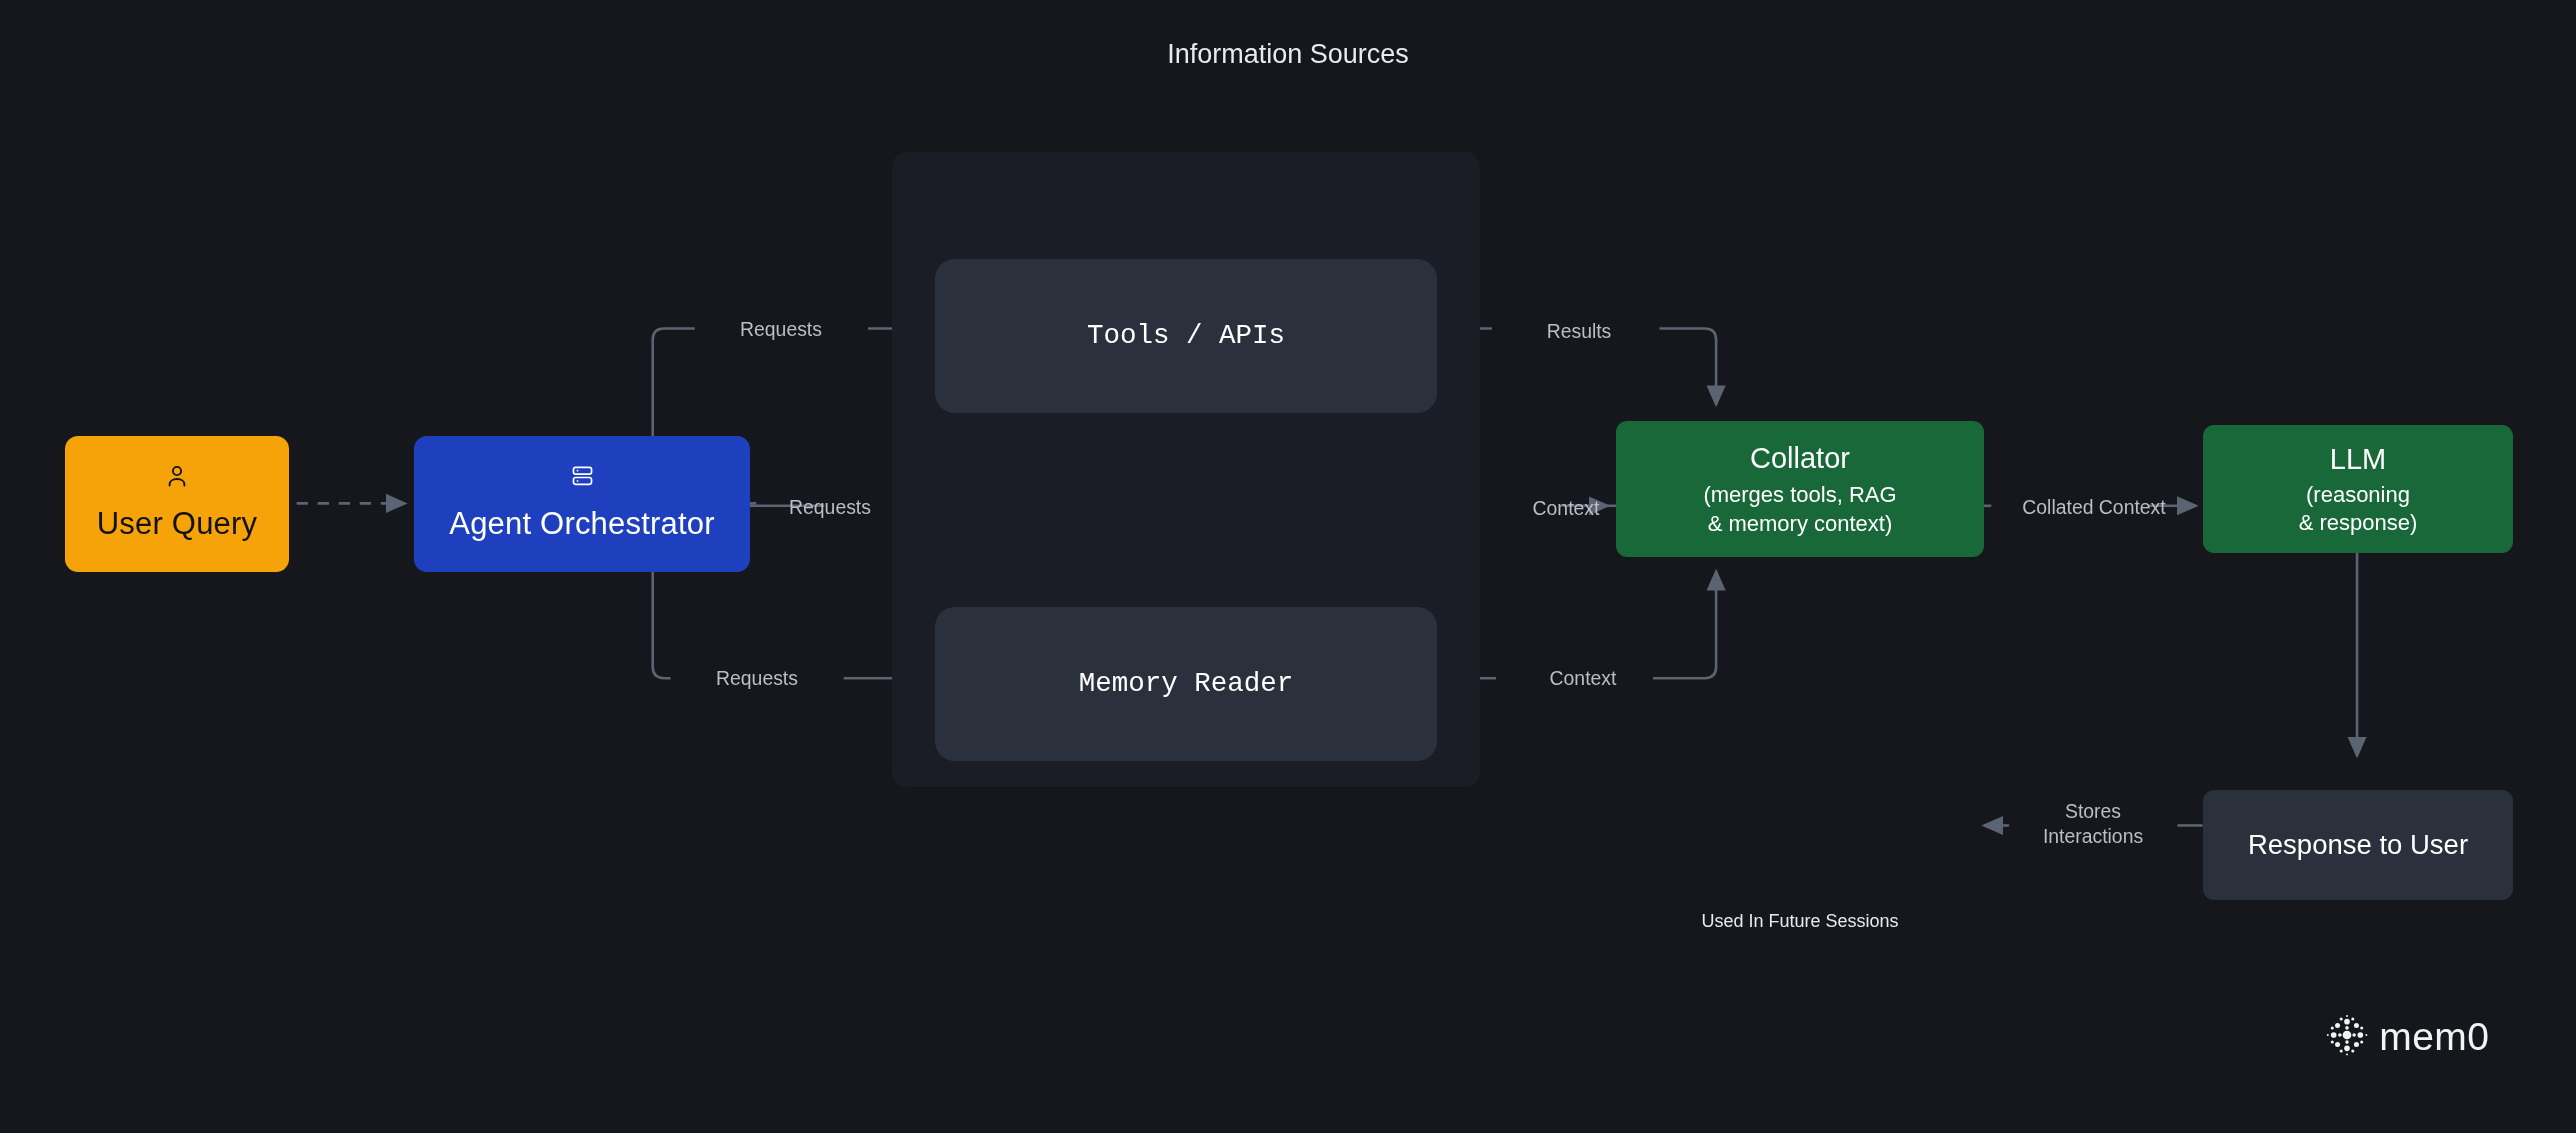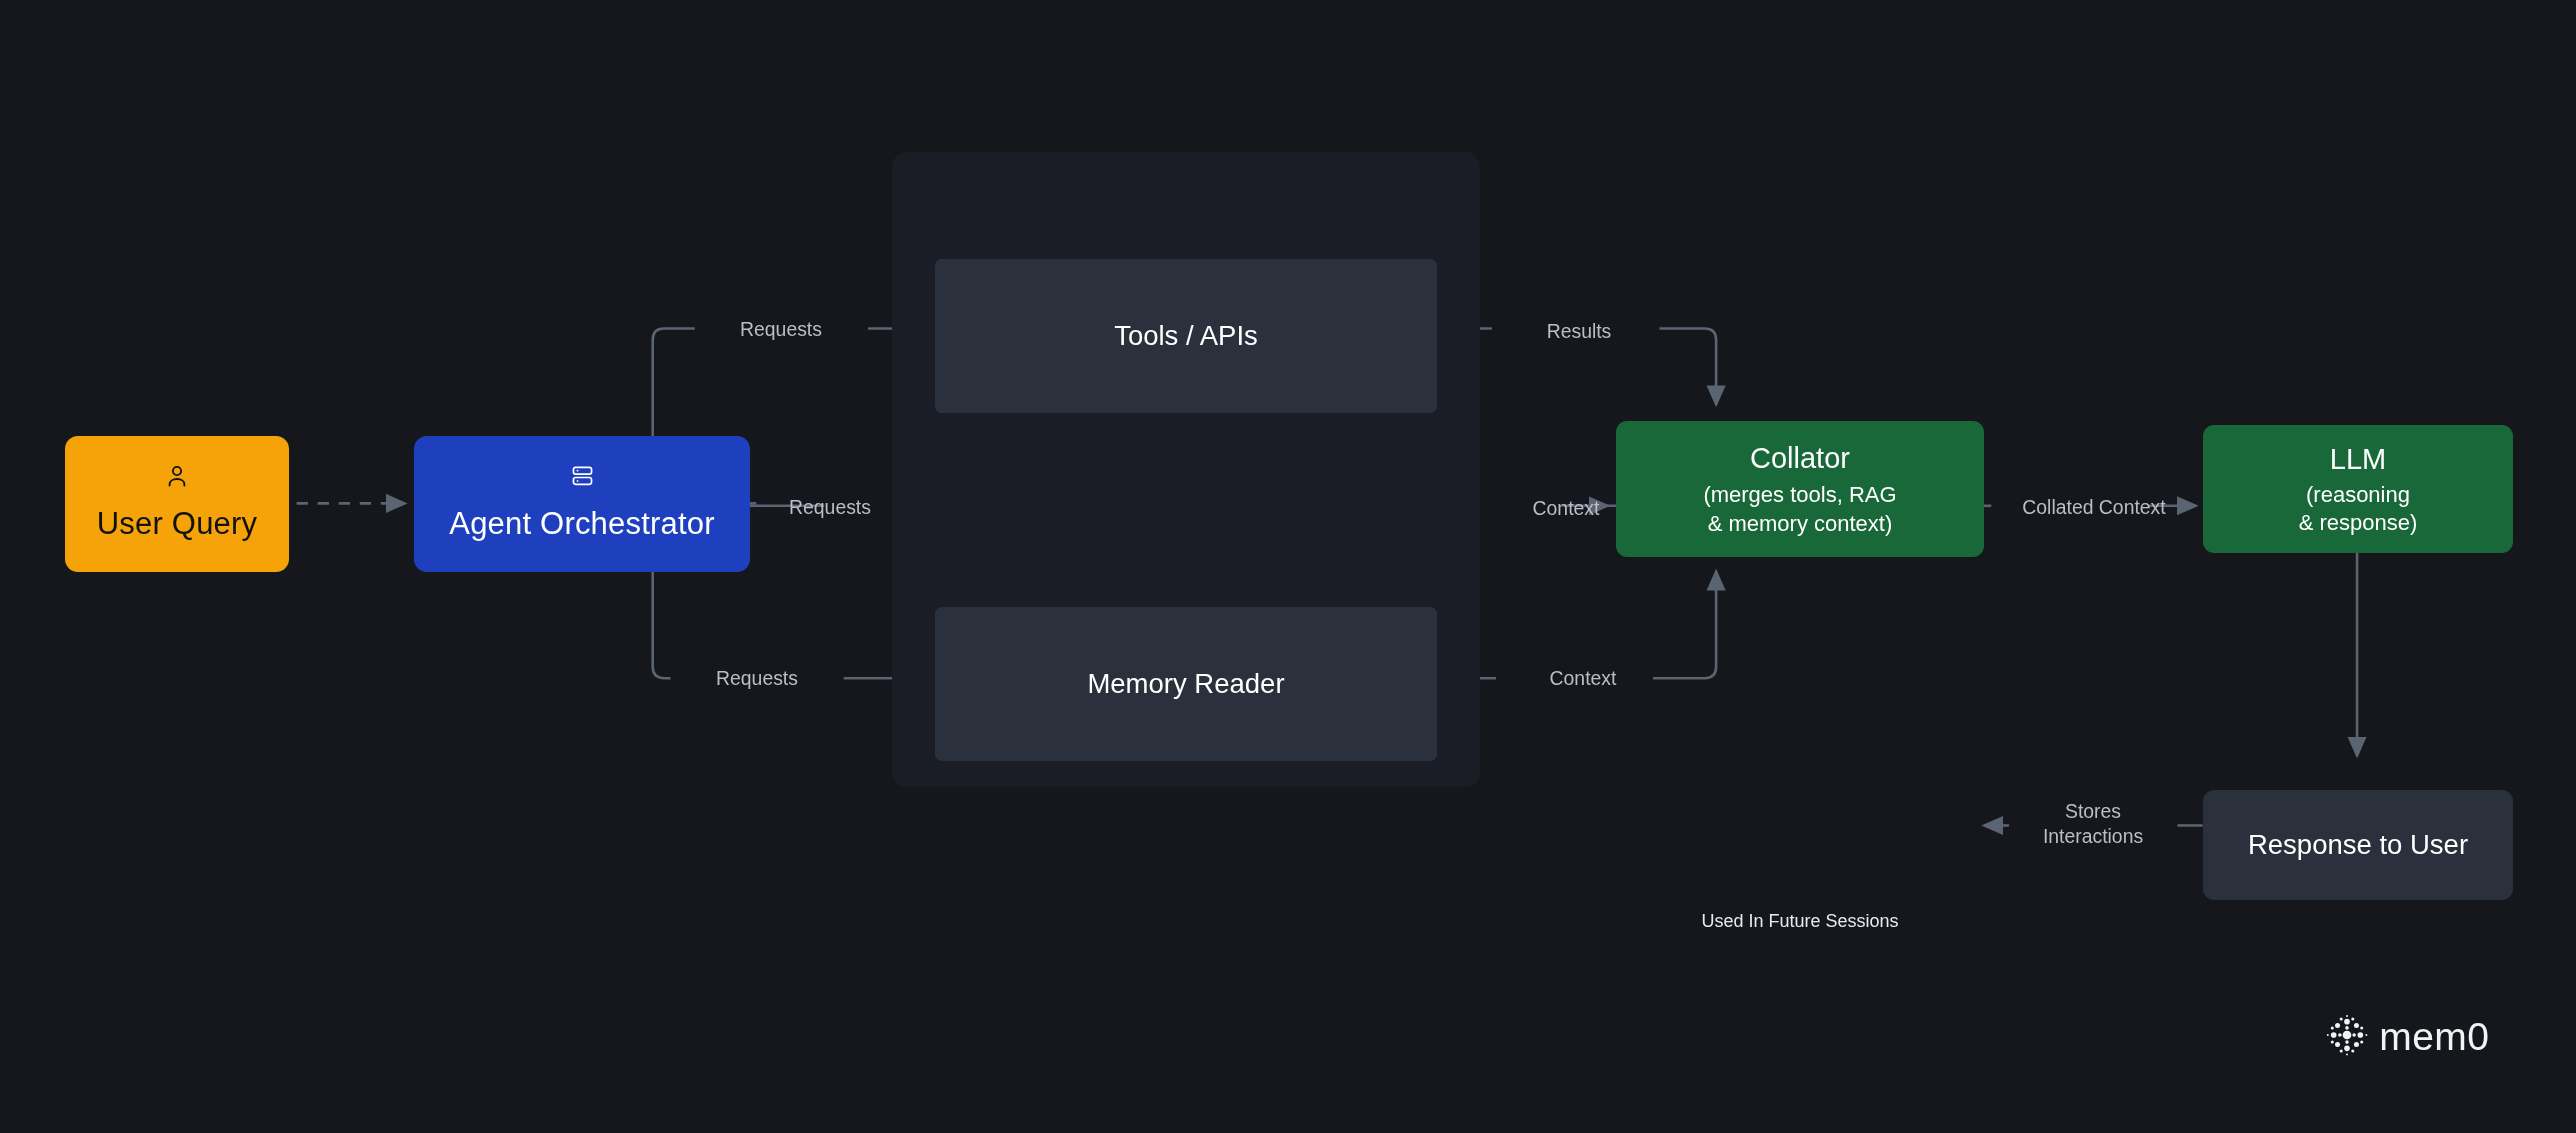--- a/index.html
+++ b/index.html
@@ -40,22 +40,22 @@
   
   #information-sources{
     position:absolute;left:892px;top:152px;width:588px;height:635px;
     background:#1a1d26;border-radius:14.6px;
   }
   #info-sources-title{
     position:absolute;left:0;top:39px;width:100%;text-align:center;
     color:#e8eaed;font-size:27px;font-weight:400;
   }
   .source-card{
-    background:#2b303d;color:#ffffff;border-radius:7px;
-    font-size:27.5px;font-weight:400;
+    background:#2b303d;color:#ffffff;border-radius:20px;
+    font-size:27.5px;font-weight:400;font-family:Liberation Mono, monospace;
   }
   #tools-apis{left:935px;top:259px;width:502px;height:154px;}
   #retriever-rag{left:935px;top:433px;width:502px;height:154px;}
   #memory-reader{left:935px;top:607px;width:502px;height:154px;}
 
   
   #collator{
     left:1616px;top:421px;width:368px;height:136px;
     background:#19683a;color:#ffffff;border-radius:11.3px;
   }
@@ -187,20 +187,21 @@
         <rect x="3.2" y="3.6" width="19.6" height="7.4" rx="2.4"></rect>
         <rect x="3.2" y="14.6" width="19.6" height="7.4" rx="2.4"></rect>
         <circle cx="7.6" cy="7.3" r="0.95" fill="#ffffff" stroke="none"></circle>
         <circle cx="7.6" cy="18.3" r="0.95" fill="#ffffff" stroke="none"></circle>
       </svg>
     </span>
     <span class="title">Agent Orchestrator</span>
   </div>
 
   <div id="information-sources"></div>
+  <div id="info-sources-title">Information Sources</div>
 
   <div class="node source-card" id="tools-apis">
     <span class="title">Tools / APIs</span>
   </div>
   <div class="node source-card" id="memory-reader">
     <span class="title">Memory Reader</span>
   </div>
 
   <div class="node" id="collator">
     <span class="title">Collator</span>

